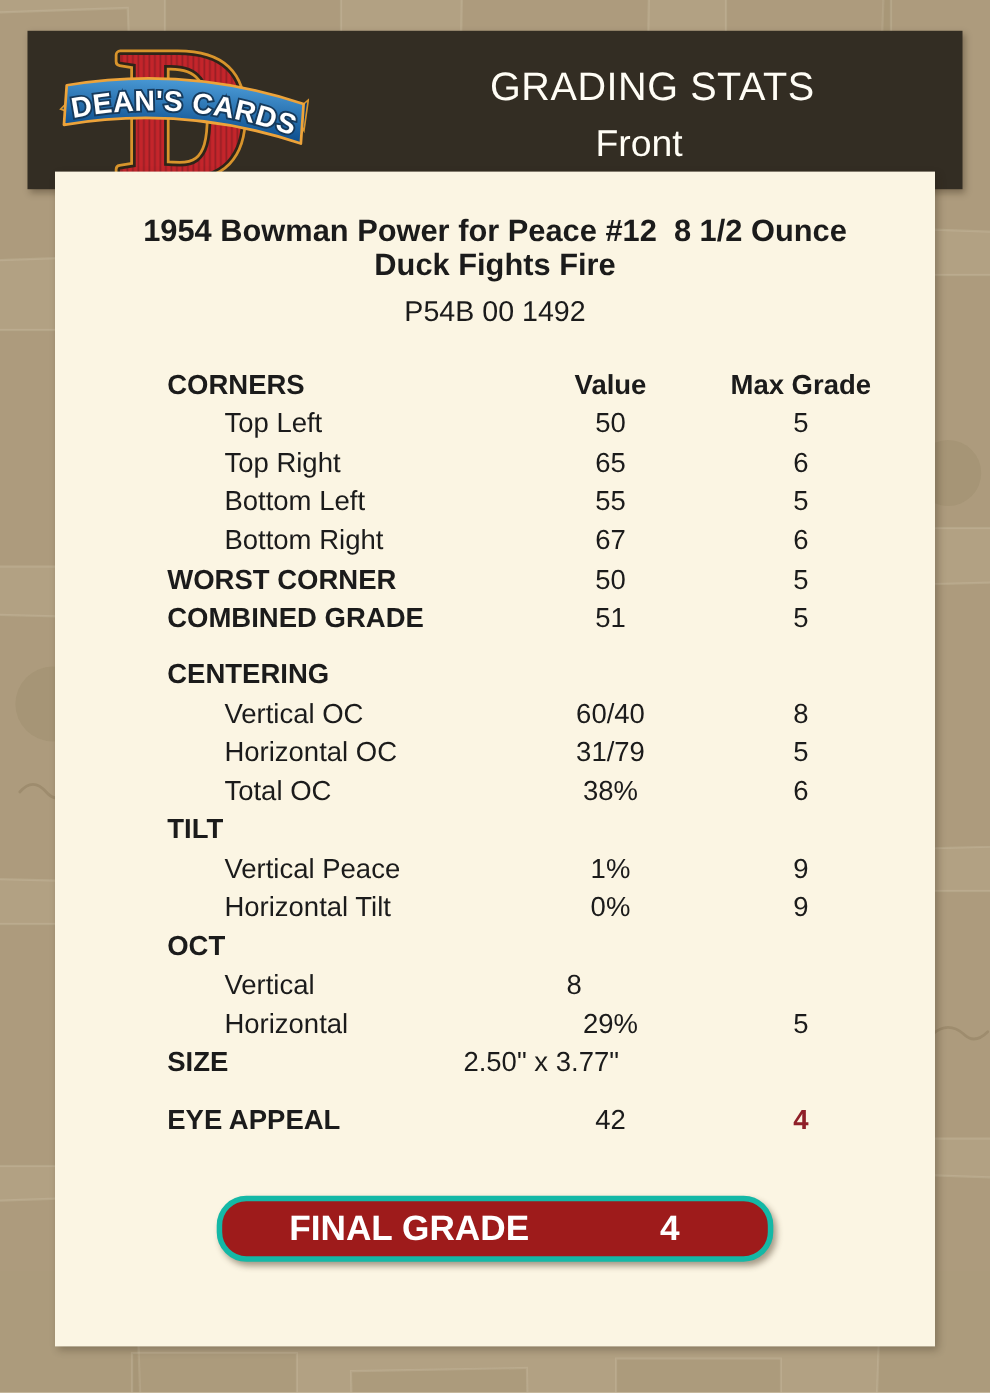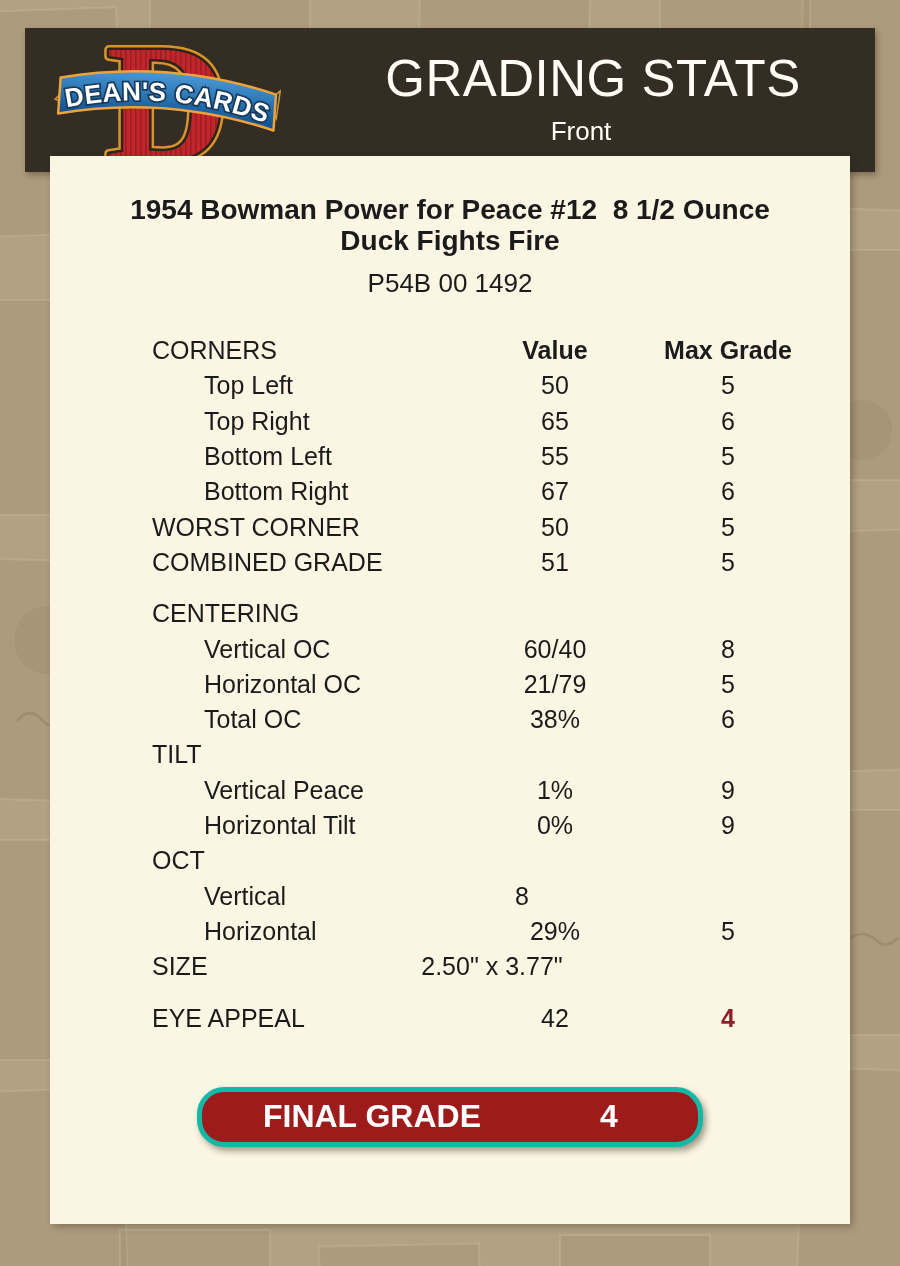--- a/index.html
+++ b/index.html
@@ -10,38 +10,38 @@
   .collage{position:absolute;left:0;top:0;width:900px;height:1266px;opacity:.55;}
 
   
   .header{position:absolute;left:25px;top:28px;width:850px;height:144px;
     background:var(--c-header_bg,#332d23);display:flex;align-items:stretch;
     box-shadow:2px 3px 6px rgba(40,30,15,.35);}
   .logo-box{position:relative;width:262px;flex:0 0 262px;}
   .logo-box svg{position:absolute;left:28px;top:5px;}
   .header-titles{flex:1;display:flex;flex-direction:column;align-items:center;justify-content:center;
     color:#fffdf5;padding-top:4px;}
-  .h-title{font-size:51px;line-height:52px;letter-spacing:.5px;margin-left:24px;}
-  .h-sub{font-size:26px;line-height:40px;margin-top:6px;}
+  .h-title{font-size:36px;line-height:52px;letter-spacing:.5px;margin-left:24px;}
+  .h-sub{font-size:34px;line-height:40px;margin-top:6px;}
 
   
   .panel{position:absolute;left:50px;top:156px;width:800px;height:1068px;
     background:var(--c-panel_bg,#fbf5e3);color:#1b1b1b;
     box-shadow:3px 3px 7px rgba(40,30,15,.30);}
   .card-title{margin-top:38px;text-align:center;font-size:28px;font-weight:bold;line-height:31px;white-space:pre-wrap;}
   .card-code{margin-top:12px;text-align:center;font-size:26px;line-height:30px;}
 
   
   .gtable{margin-top:35px;}
   .trow{display:flex;align-items:center;height:35.3px;font-size:25px;}
   .trow .lbl{margin-left:102px;width:300px;white-space:nowrap;}
   .trow .val{width:206px;text-align:center;white-space:nowrap;}
   .trow .grd{width:140px;text-align:center;}
   .trow.hdr .lbl,.trow.hdr .val,.trow.hdr .grd{font-weight:bold;}
-  .trow .lbl.sec{font-weight:normal;}
+  .trow .lbl.sec{font-weight:bold;}
   .trow .lbl.ind{padding-left:52px;width:248px;}
   .trow.gap16{margin-top:16px;}
   .trow.gap17{margin-top:17px;}
   .val.shiftL{transform:translateX(-63px);}
   .grd.red{color:var(--c-grade_red,#8f1f28);font-weight:bold;}
 
   
   .final-btn{margin:50px auto 0 auto;width:496px;height:50px;
     background:var(--c-button_red,#9e1b1b);
     border:5px solid #14b8a6;border-radius:27px;
@@ -169,21 +169,21 @@
         <div class="val"></div>
         <div class="grd"></div>
       </div>
       <div class="trow">
         <div class="lbl ind">Vertical OC</div>
         <div class="val">60/40</div>
         <div class="grd">8</div>
       </div>
       <div class="trow">
         <div class="lbl ind">Horizontal OC</div>
-        <div class="val">21/79</div>
+        <div class="val">31/79</div>
         <div class="grd">5</div>
       </div>
       <div class="trow">
         <div class="lbl ind">Total OC</div>
         <div class="val">38%</div>
         <div class="grd">6</div>
       </div>
       <div class="trow">
         <div class="lbl sec">TILT</div>
         <div class="val"></div>

